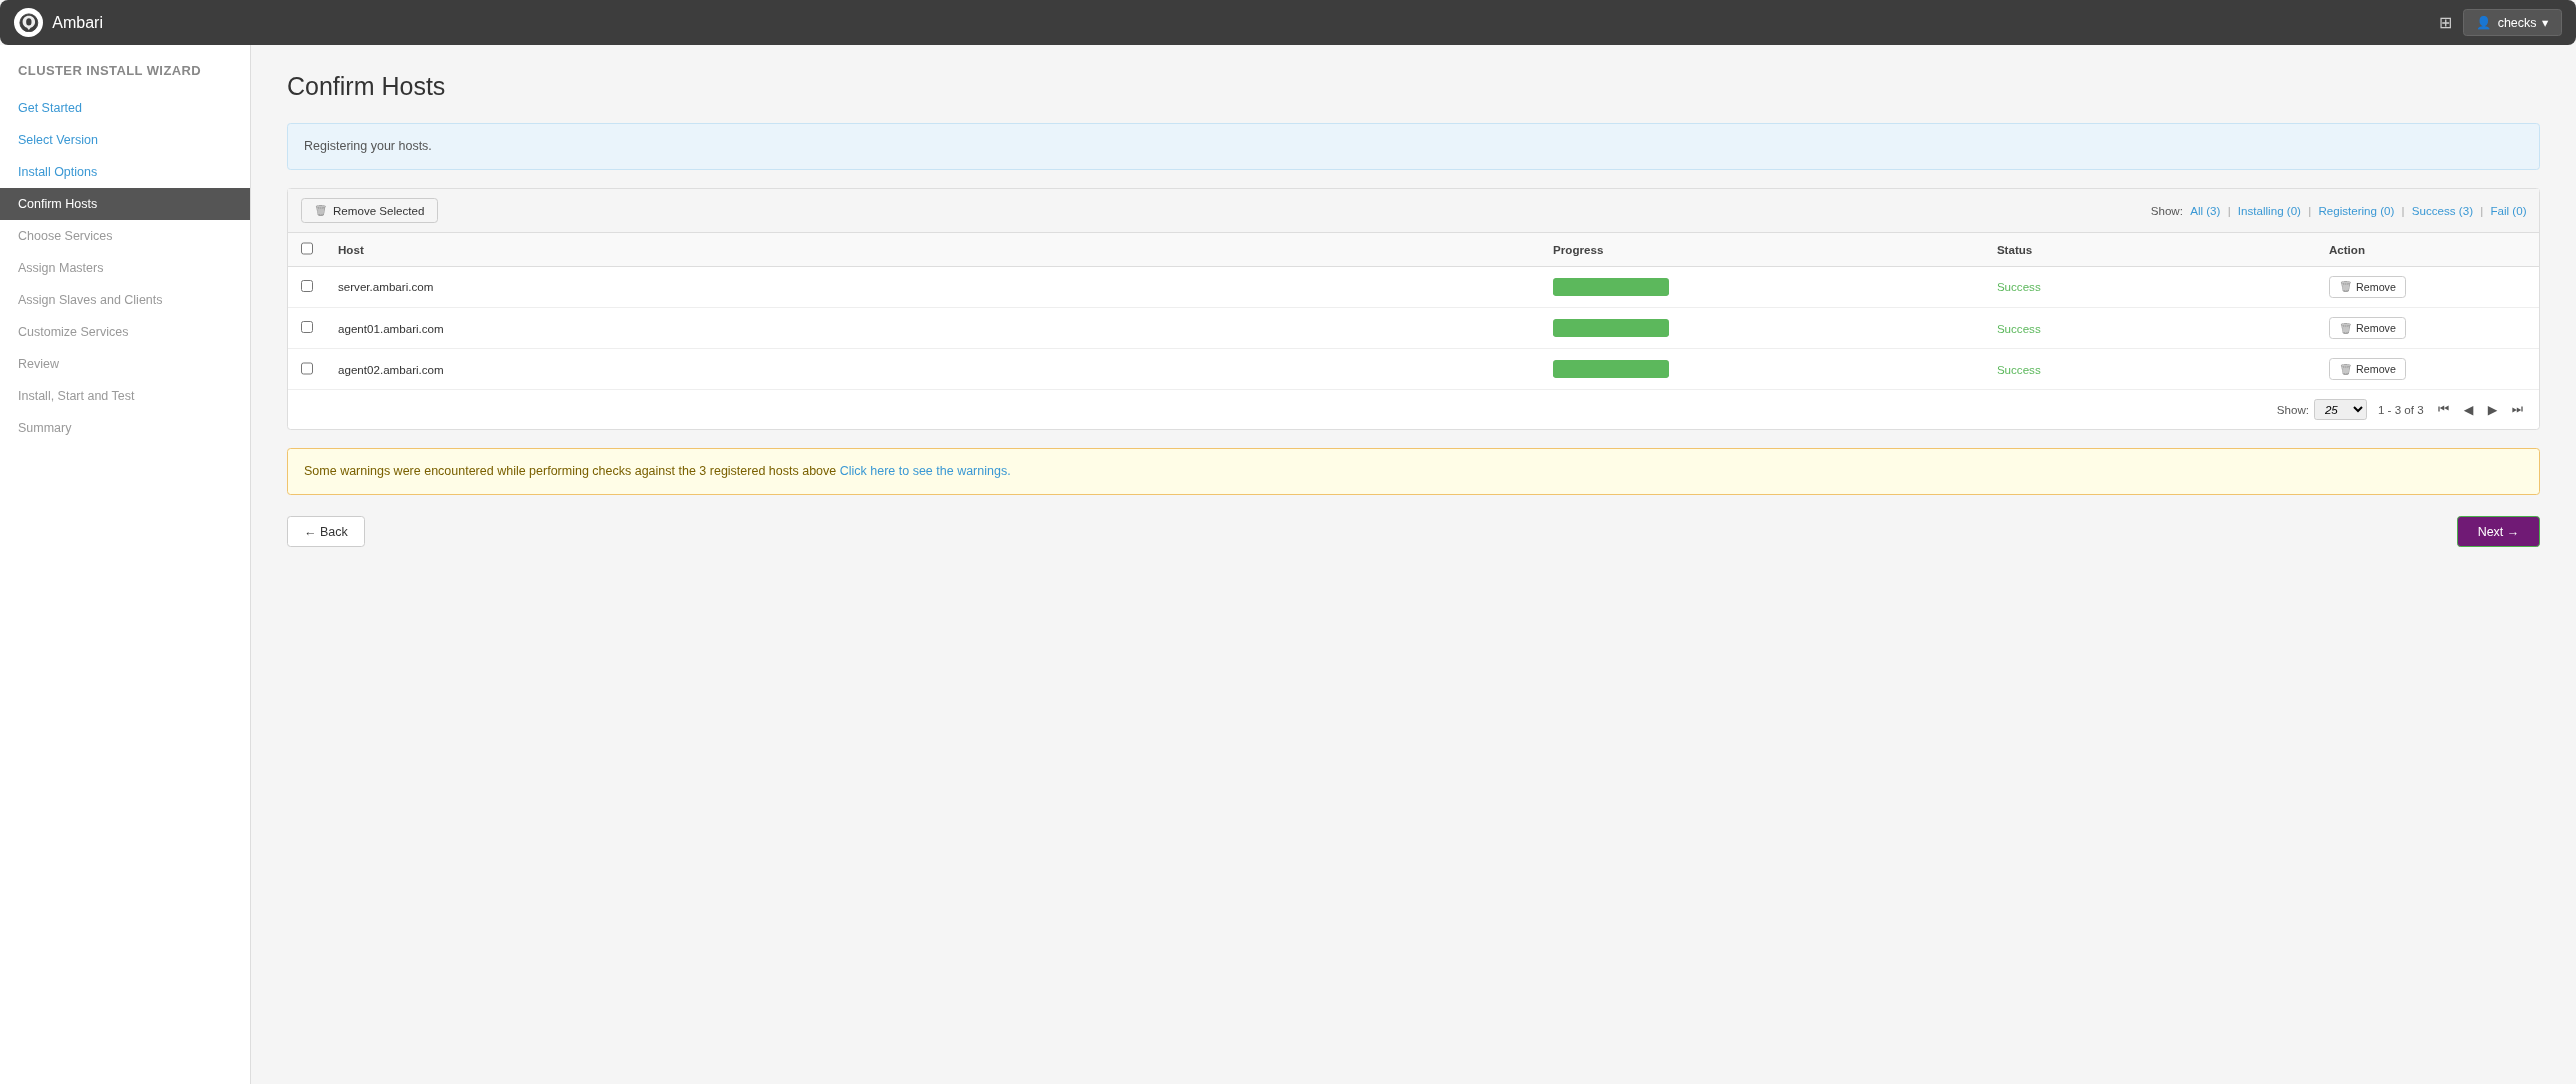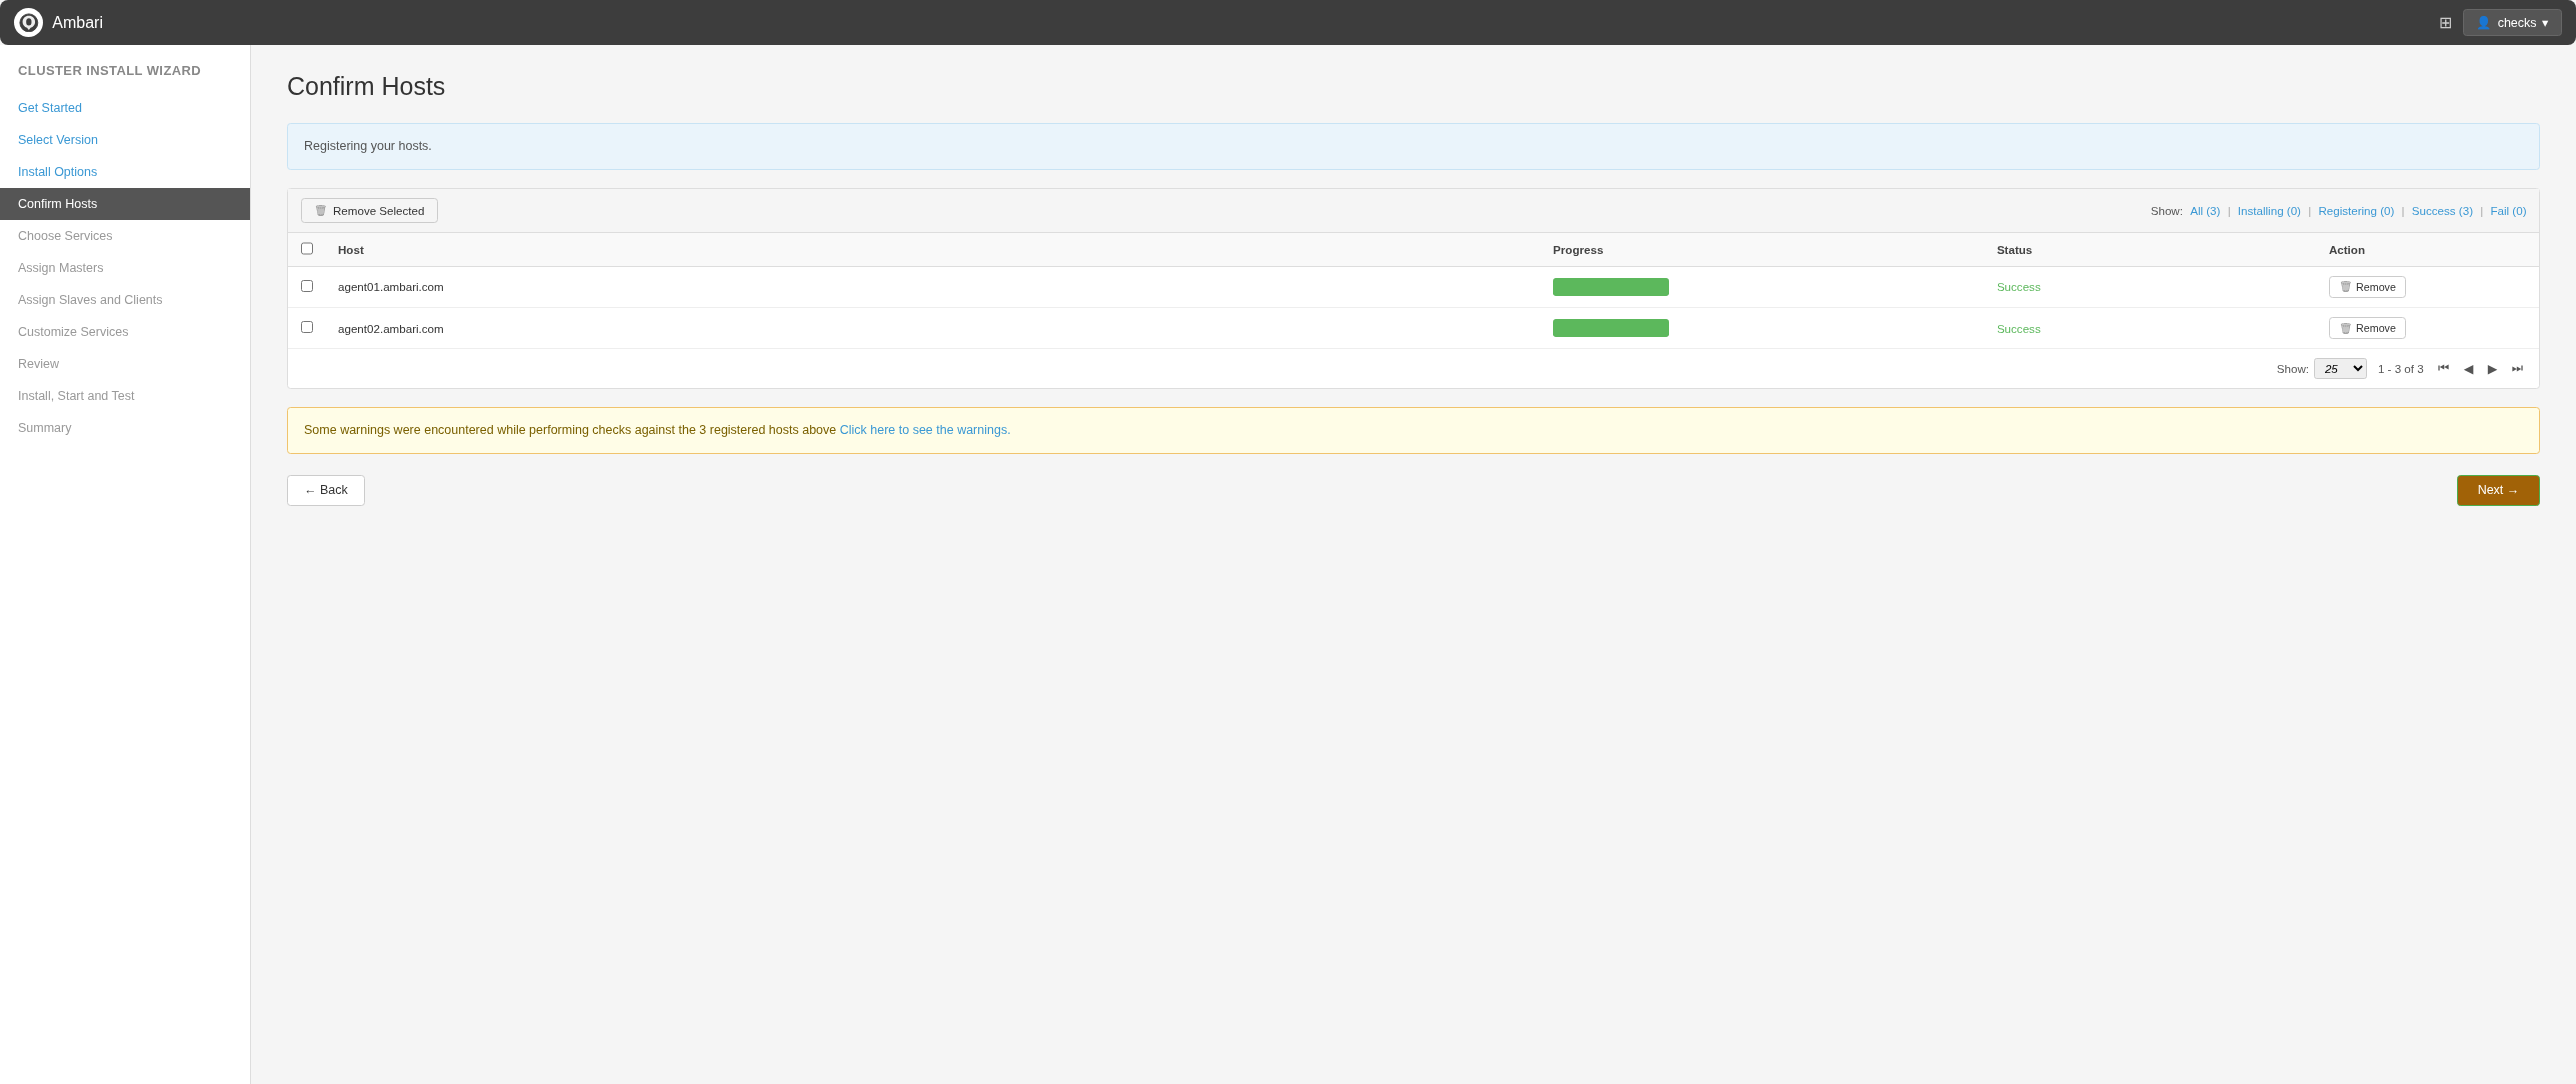--- a/index.html
+++ b/index.html
@@ -303,21 +303,21 @@
       color: #333;
       padding: 7.2px 16px;
       border-radius: 3.6px;
       cursor: pointer;
       font-size: 12.5px;
       display: flex;
       align-items: center;
       gap: 5.4px;
     }
     .next-btn {
-      background: #a16207;
+      background: #701a75;
       border: 0.9px solid #4cae4c;
       color: #fff;
       padding: 7.2px 19.7px;
       border-radius: 3.6px;
       cursor: pointer;
       font-size: 12.5px;
       display: flex;
       align-items: flex-start;
       gap: 5.4px;
       font-weight: 500;
@@ -446,20 +446,42 @@
             <th class="status-col">
               <span>Status</span>
             </th>
             <th class="action-col">
               <span>Action</span>
             </th>
           </tr>
         </thead>
         <tbody id="hosts-table-body">
 
+        <tr>
+      <td class="checkbox-cell">
+        <input type="checkbox" style="">
+      </td>
+      <td>
+        <span>server.ambari.com</span>
+      </td>
+      <td>
+        <div class="progress-bar-wrap">
+          <div class="progress-bar-fill" style="width:100%"></div>
+        </div>
+      </td>
+      <td>
+        <span class="status-success">Success</span>
+      </td>
+      <td>
+        <button class="remove-btn">
+          <span class="trash-icon">🗑</span>
+          <span>Remove</span>
+        </button>
+      </td>
+    </tr>
             <tr>
       <td class="checkbox-cell">
         <input type="checkbox" style="">
       </td>
       <td>
         <span>agent01.ambari.com</span>
       </td>
       <td>
         <div class="progress-bar-wrap">
           <div class="progress-bar-fill" style="width:100%"></div>

